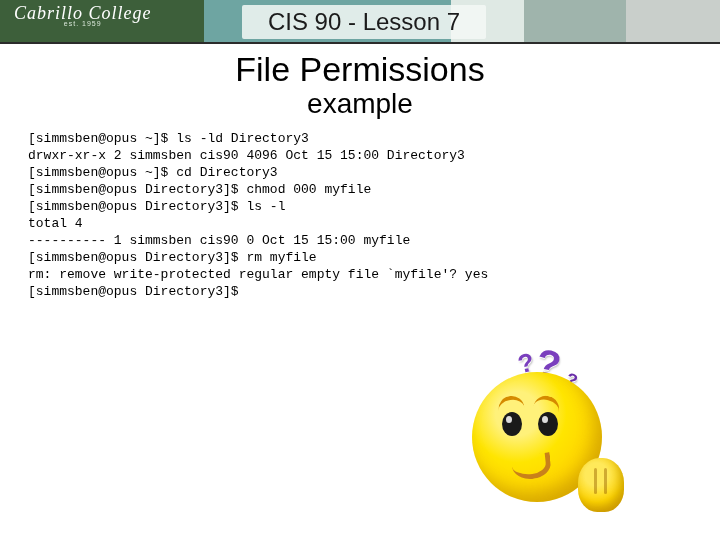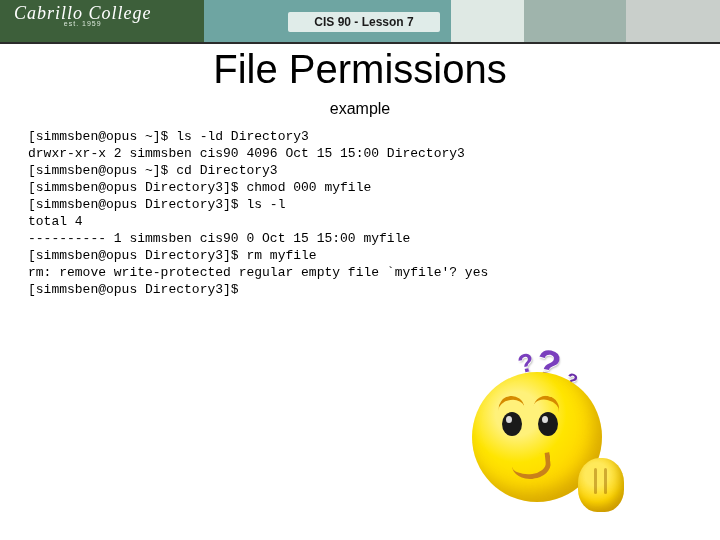--- a/index.html
+++ b/index.html
@@ -4,24 +4,24 @@
 <style>
   html,body{margin:0;padding:0}
   body{width:720px;height:540px;background:#fff;font-family:Arial,Helvetica,sans-serif;position:relative;overflow:hidden}
   .banner{height:44px;width:100%;position:relative;display:flex;align-items:center;
     background:linear-gradient(90deg,#3d5f3a 0 28%,#6ea5a2 28% 62%,#dfe9e4 62% 72%,#9fb4ac 72% 86%,#c9cfcb 86% 100%);padding-left:8px;}
   .banner::after{content:"";position:absolute;left:0;right:0;bottom:0;height:2px;background:#2b2b2b}
   .logo{height:34px;margin-left:6px;display:flex;flex-direction:column;align-items:center;color:#fff}
   .logo-script{font-family:"Brush Script MT","Segoe Script",cursive;font-size:18px;line-height:16px;font-style:italic;letter-spacing:1px}
   .logo-est{font-size:7px;letter-spacing:1px;margin-top:-1px;color:#d9e7d9}
   .banner-title-wrap{position:absolute;left:0;right:0;top:0;bottom:0;display:flex;align-items:center;justify-content:center}
-  .banner-title{background:rgba(245,248,246,.85);padding:3px 26px;border-radius:2px;color:#1b1b1b;font-size:12px;font-weight:700}
+  .banner-title{background:rgba(245,248,246,.85);padding:3px 26px;border-radius:2px;color:#1b1b1b;font-size:24px;font-weight:400}
   .heading{text-align:center;margin-top:6px;font-family:Verdana,Geneva,sans-serif;color:#000}
-  .h1{font-size:40px;line-height:38px}
-  .h2{font-size:16px;margin-top:12px}
+  .h1{font-size:34px;line-height:38px}
+  .h2{font-size:28px;margin-top:0}
   .terminal{margin:10px 28px 0 28px;font-family:"Courier New",Courier,monospace;font-size:13px;line-height:17px;color:#000;white-space:pre}
   .emoji{position:absolute;right:100px;bottom:30px;width:160px;height:160px}
   .face{width:130px;height:130px;border-radius:50%;position:absolute;left:12px;top:22px;
     background:radial-gradient(circle at 35% 32%,#fff17a 0 18%,#ffe500 40%,#ffcf00 72%,#f5b800 100%);
     box-shadow:inset -8px -10px 16px rgba(120,80,0,.28)}
   .eye{width:20px;height:24px;border-radius:50%;background:#1a1a1a;position:absolute;top:40px}
   .eye.l{left:30px}.eye.r{left:66px}
   .hi-l{position:absolute;width:6px;height:7px;border-radius:50%;background:#fff;opacity:.85;left:4px;top:4px}
   .brow{position:absolute;width:26px;height:14px;border:4px solid #d58a00;border-bottom:none;border-left:none;border-right:none;border-radius:14px 14px 0 0;top:24px}
   .brow.l{left:26px;transform:rotate(-8deg)}

